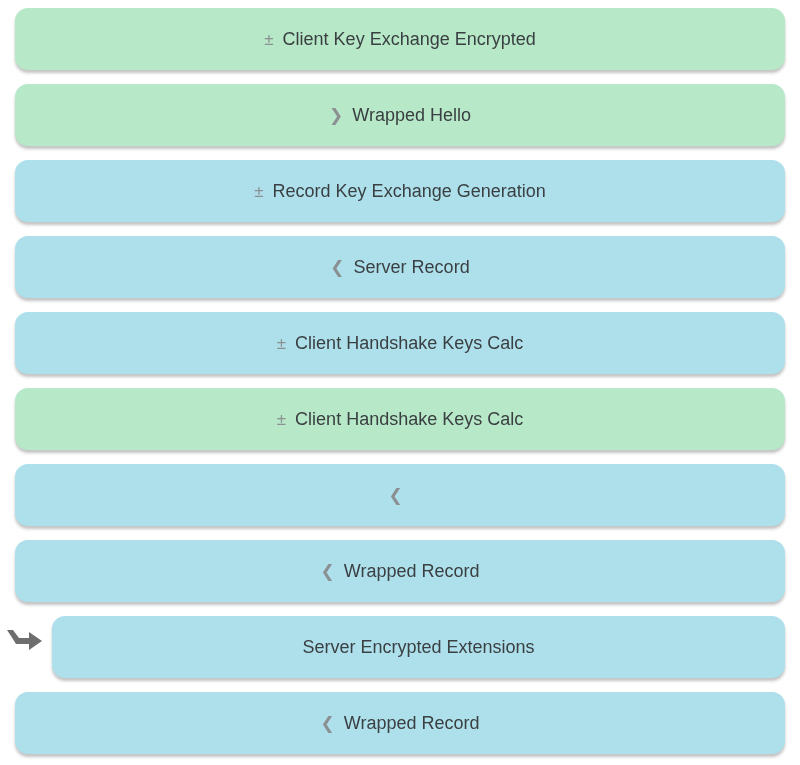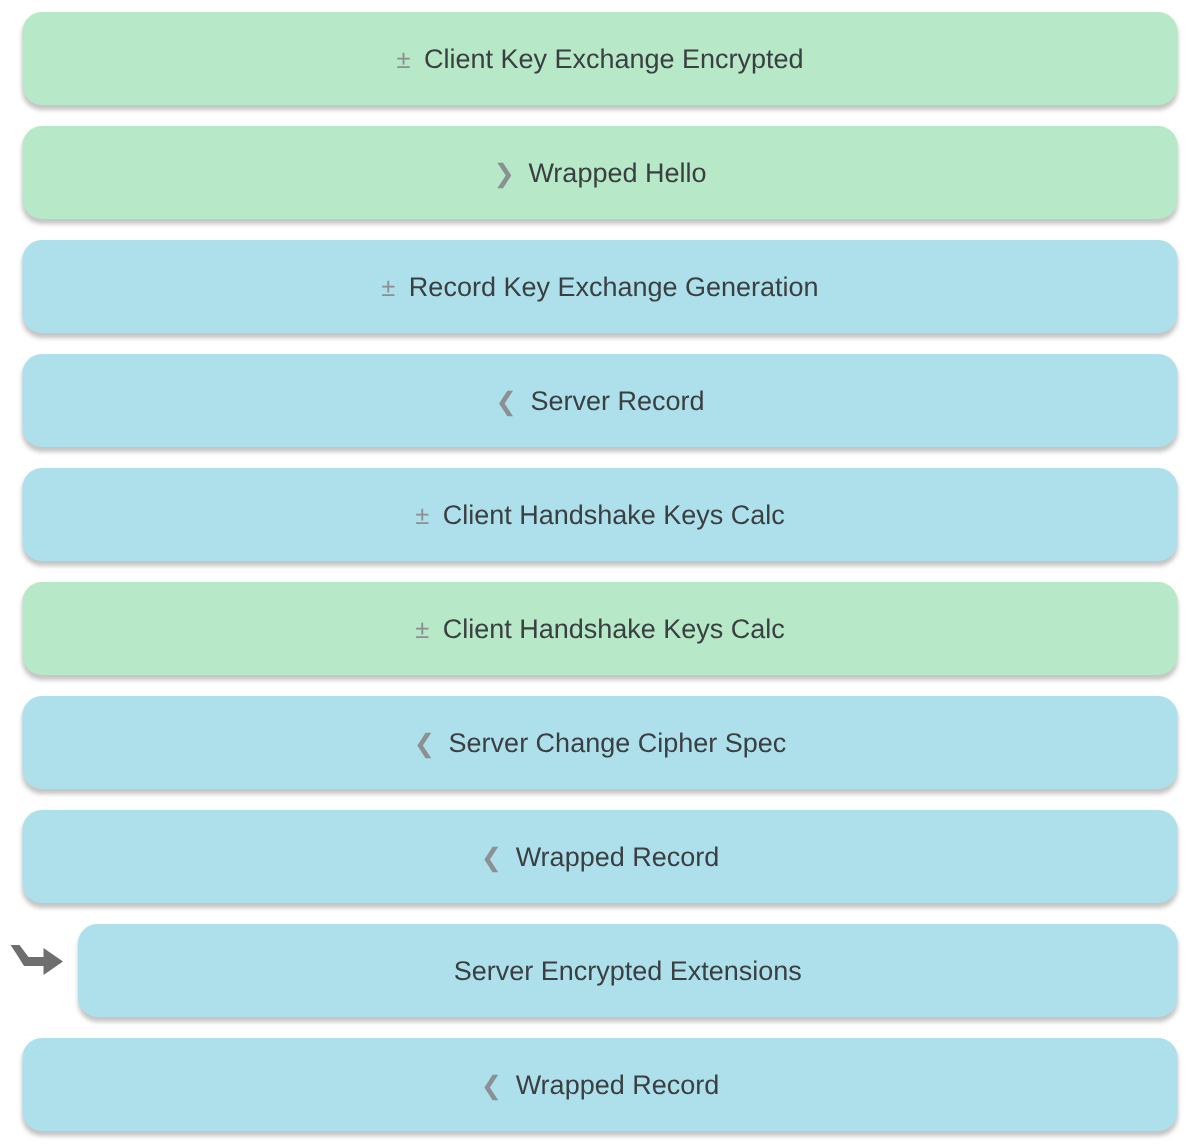--- a/index.html
+++ b/index.html
@@ -81,21 +81,20 @@
     <span>Client Handshake Keys Calc</span>
   </div>
 
   <div class="step client">
     <span class="glyph">±</span>
     <span>Client Handshake Keys Calc</span>
   </div>
 
   <div class="step server">
     <span class="glyph">❮</span>
-    <span>Server Change Cipher Spec</span>
   </div>
 
   <div class="step server">
     <span class="glyph">❮</span>
     <span>Wrapped Record</span>
   </div>
 
   <div class="pointer-wrap">
     <svg class="arrow-icon" viewBox="0 0 36 24" aria-hidden="true">
       <polygon points="0,1 6,1 12,9 22,9 22,3 35,12 22,21 22,15 9,15 4,7 0,1" fill="#6e6e6e"></polygon>

